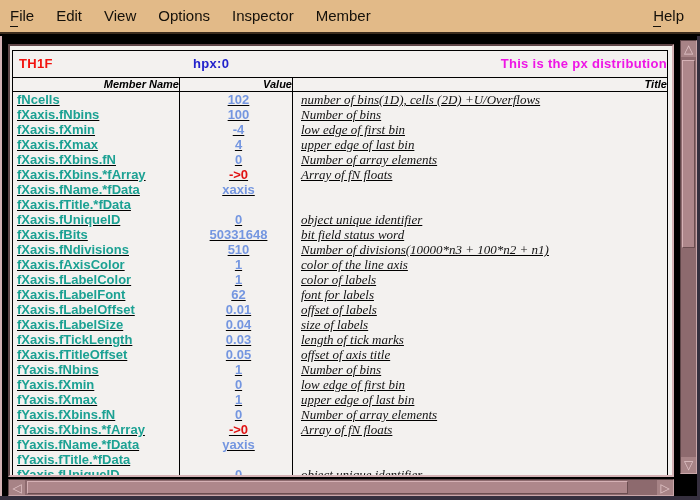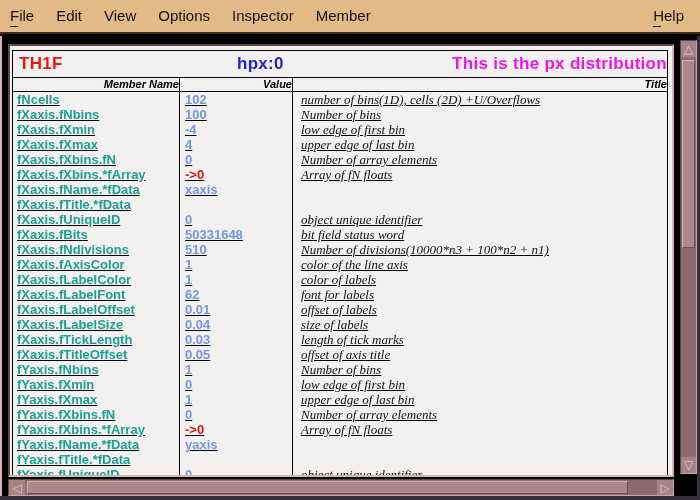--- a/index.html
+++ b/index.html
@@ -33,41 +33,41 @@
     overflow:hidden;
   }
   
   .itable {
     position:absolute; left:2px; top:4px; width:656px;
     border:1px solid #000; box-sizing:border-box; background:#f3f1ef;
   }
   .band {
     display:grid; grid-template-columns:166px 114px 1fr;
     height:26px; line-height:26px; border-bottom:1px solid #000;
-    font-weight:bold; font-size:17px; letter-spacing:.3px; white-space:nowrap;gap:44px;
+    font-weight:bold; font-size:13px; letter-spacing:.3px; white-space:nowrap;
   }
   .band .cls   { color:#f2130f; padding-left:6px; }
   .band .obj   { color:#2222cc; padding-left:14px; }
   .band .otit  { color:#ee15e5; padding-left:2px;text-align:right; }
   .thead {
     display:grid; grid-template-columns:166px 114px 1fr;
     height:13px; line-height:13px; border-bottom:1px solid #000;
     font-weight:bold; font-size:11px; color:#000; text-align:right;font-style:italic;
   }
   .thead .hc { box-sizing:border-box; }
   .thead .hc.mid { border-left:1px solid #000; border-right:1px solid #000; }
   .trow {
     display:grid; grid-template-columns:166px 114px 1fr;
     height:15px; line-height:15px; white-space:nowrap;text-decoration:underline;
   }
   .trow .cell { overflow:hidden; box-sizing:border-box; }
   .trow .name  { color:#1ba193; font-weight:bold; font-size:13px; padding-left:4px; }
   .trow .value {
     color:#7496e0; font-weight:bold; font-size:13px; padding-left:5px;
-    border-left:1px solid #000; border-right:1px solid #000;
+    border-left:1px solid #000; border-right:1px solid #000;text-align:center;
   }
   .trow .value.red { color:#e01212; }
   .trow .title {
     color:#111; font-style:italic; font-size:13px; padding-left:8px;
     font-family:"Liberation Serif", serif;
   }
   
   .vscroll {
     position:absolute; left:680px; top:40px; width:17px; height:434px;
     background:#8d6a6e; box-sizing:border-box;

